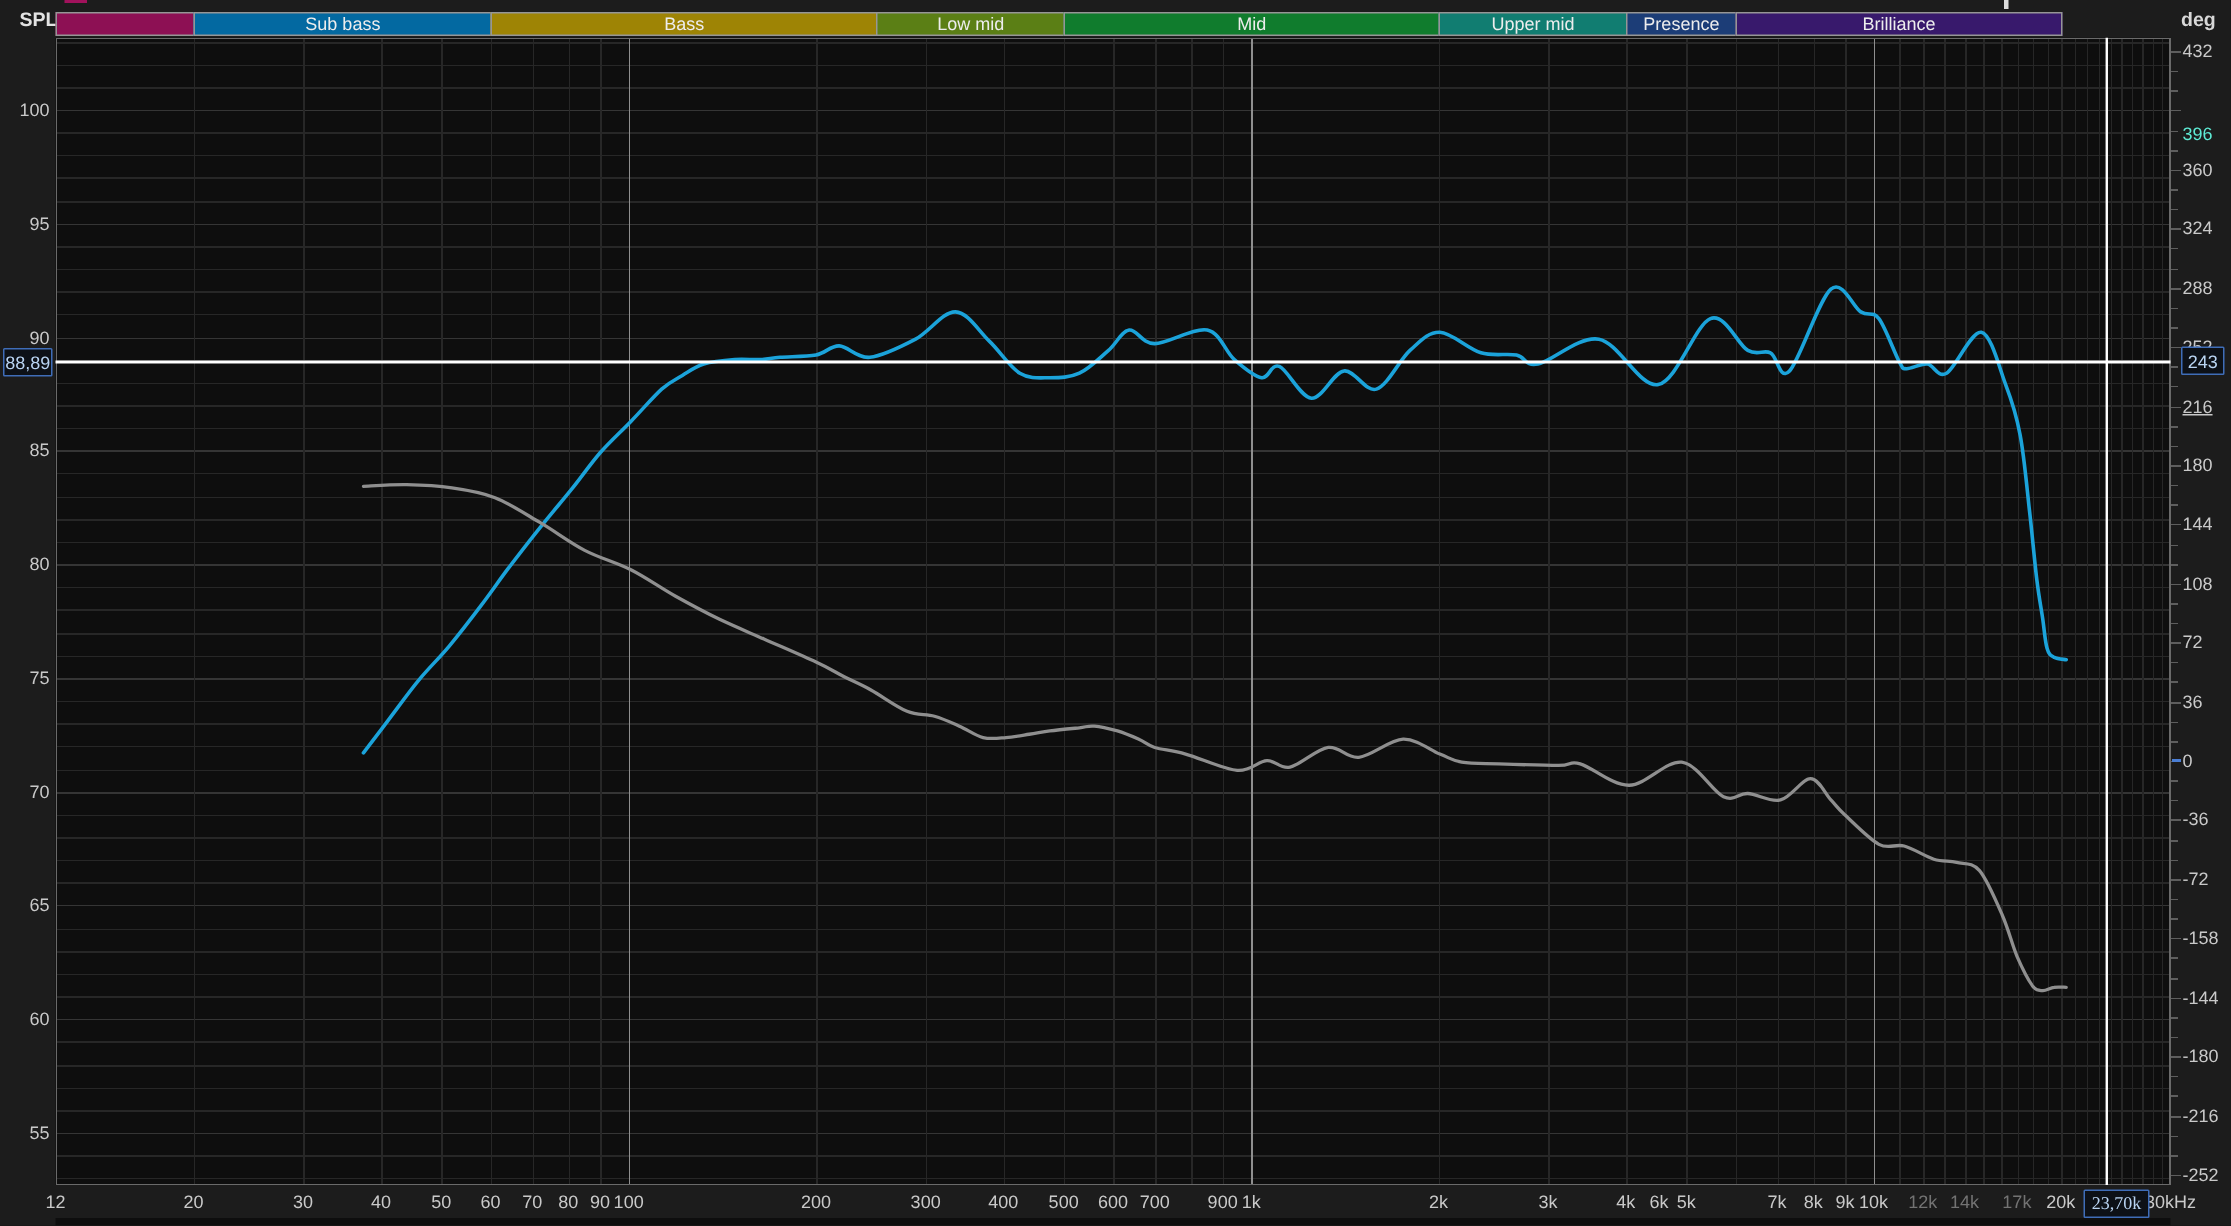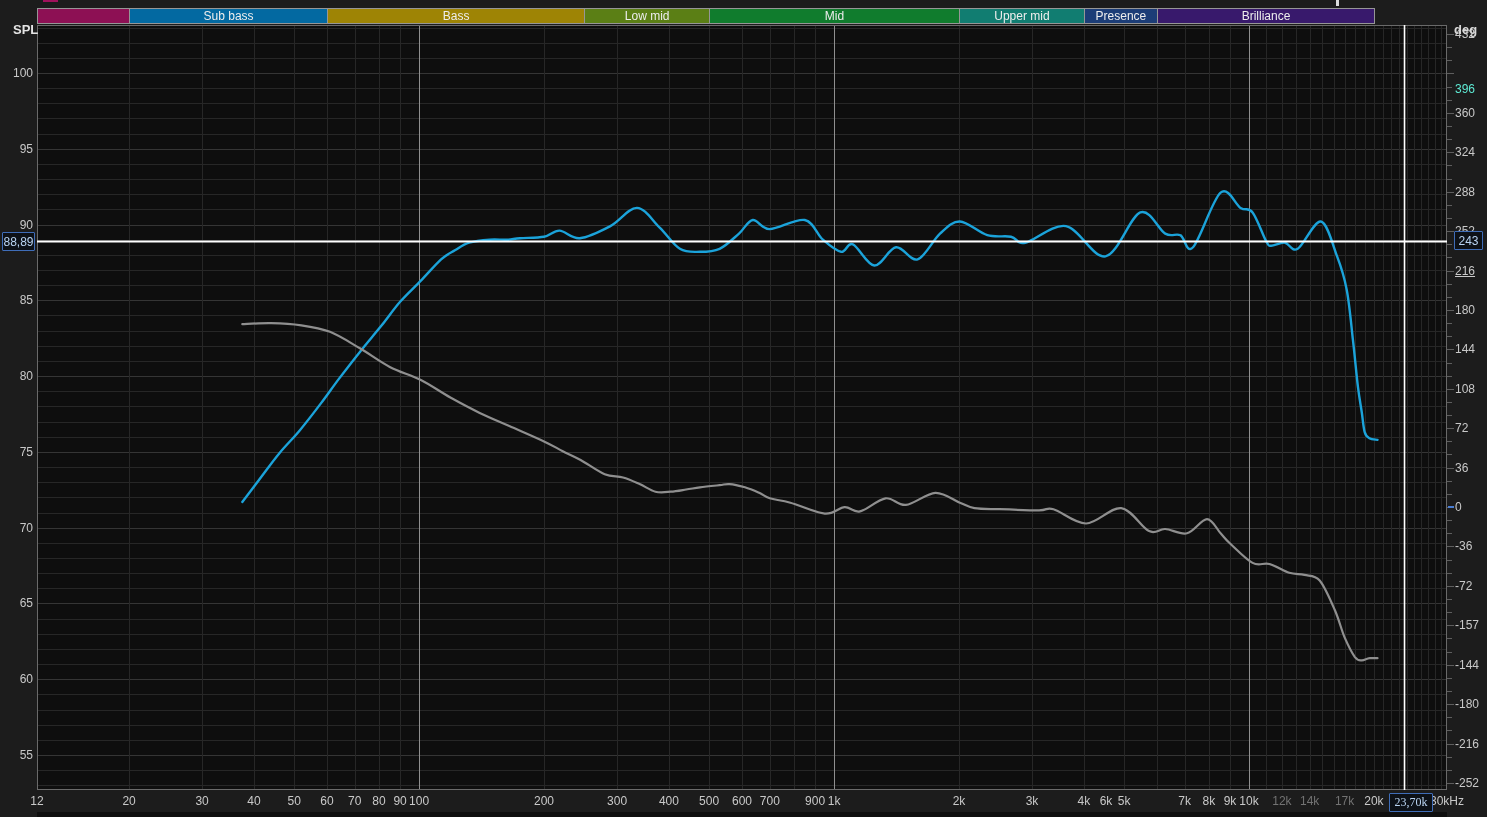--- a/index.html
+++ b/index.html
@@ -1,20 +1,20 @@
 <!DOCTYPE html>
 <html><head>
 <meta charset="utf-8">
 <style>
   html,body{margin:0;padding:0;background:#1c1c1c;}
   .app{position:relative;width:1487px;height:817px;background:#1c1c1c;overflow:hidden;
        font-family:"Liberation Sans","DejaVu Sans",sans-serif;}
   #chart{position:absolute;left:0;top:0;}
   .top-strip{position:absolute;left:0;top:0;width:1487px;height:25px;background:#1c1c1c;z-index:2;}
-  .axis-title{position:absolute;top:5px;font-size:13px;font-weight:700;color:#e3e3e3;margin-top:17px;}
+  .axis-title{position:absolute;top:5px;font-size:13px;font-weight:700;color:#e3e3e3;}
   .axis-title.spl{left:13px;}
   .axis-title.deg{left:1454px;font-weight:600;color:#d8d8d8;}
   #bandBar{position:absolute;left:0;top:8px;height:16px;width:1487px;}
   .band{position:absolute;top:0;height:16px;box-sizing:border-box;border:1px solid #969696;
         display:flex;align-items:center;justify-content:center;
         font-size:12px;color:#ededed;white-space:nowrap;overflow:hidden;}
   .artifact{position:absolute;}
   .artifact.magenta{left:43px;top:0;width:15px;height:2px;background:#a1125c;}
   .artifact.white{left:1336px;top:0;width:3px;height:6px;background:#dcdcdc;}
   .left-axis{position:absolute;left:0;top:0;width:33px;height:817px;z-index:1;}
@@ -256,21 +256,21 @@
       <div class="tick" style="top: 223px; color: rgb(201, 201, 201);">252</div>
       <div class="tick" style="top: 263px; color: rgb(201, 201, 201); text-decoration: underline;">216</div>
       <div class="tick" style="top: 302px; color: rgb(201, 201, 201);">180</div>
       <div class="tick" style="top: 341px; color: rgb(201, 201, 201);">144</div>
       <div class="tick" style="top: 381px; color: rgb(201, 201, 201);">108</div>
       <div class="tick" style="top: 420px; color: rgb(201, 201, 201);">72</div>
       <div class="tick" style="top: 460px; color: rgb(201, 201, 201);">36</div>
       <div class="tick" style="top: 499px; color: rgb(201, 201, 201);">0</div>
       <div class="tick" style="top: 538px; color: rgb(201, 201, 201);">-36</div>
       <div class="tick" style="top: 578px; color: rgb(201, 201, 201);">-72</div>
-      <div class="tick" style="top: 617px; color: rgb(201, 201, 201);">-157</div>
+      <div class="tick" style="top: 617px; color: rgb(201, 201, 201);">-158</div>
       <div class="tick" style="top: 657px; color: rgb(201, 201, 201);">-144</div>
       <div class="tick" style="top: 696px; color: rgb(201, 201, 201);">-180</div>
       <div class="tick" style="top: 736px; color: rgb(201, 201, 201);">-216</div>
       <div class="tick" style="top: 775px; color: rgb(201, 201, 201);">-252</div>
     </div>
   <div id="bottomAxis" class="bottom-axis">
       <div class="tick" style="left: 37px; color: rgb(201, 201, 201);">12</div>
       <div class="tick" style="left: 129.1px; color: rgb(201, 201, 201);">20</div>
       <div class="tick" style="left: 202.1px; color: rgb(201, 201, 201);">30</div>
       <div class="tick" style="left: 254px; color: rgb(201, 201, 201);">40</div>

